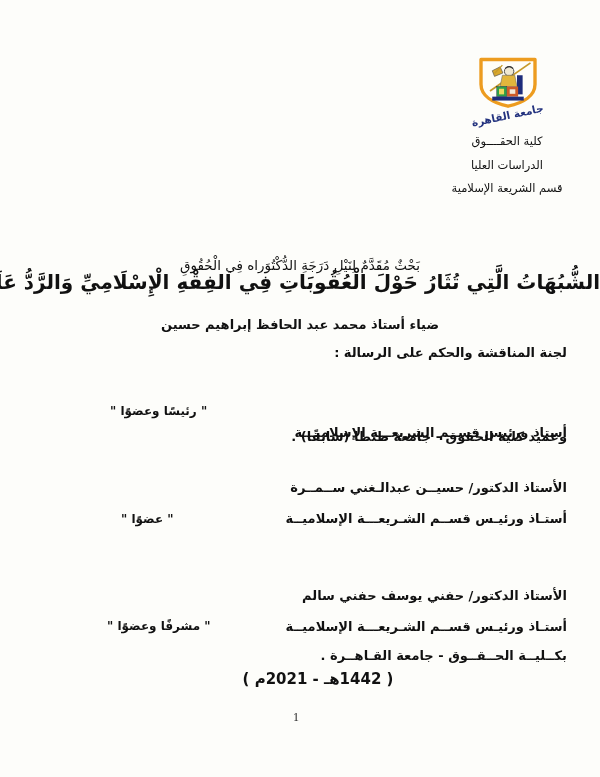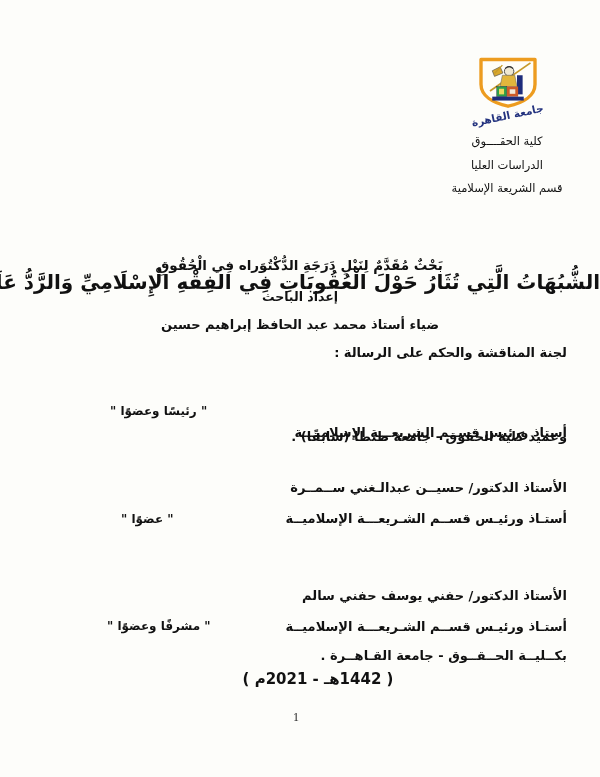--- a/index.html
+++ b/index.html
@@ -26,21 +26,21 @@
   }
 
   
   .hdr{right:18px;width:150px;text-align:center;font-weight:normal;font-size:11.5px;}
   .hdr-faculty{top:134px;}
   .hdr-studies{top:158px;}
   .hdr-dept{top:181px;}
 
   
   .title-main{top:222px;font-size:20px;font-weight:bold;margin-top:48px;}
-  .title-sub{top:257px;font-size:13.5px;font-weight:bold;}
+  .title-sub{top:257px;font-size:13.5px;font-weight:normal;}
   .title-prep{top:289px;font-size:12.5px;font-weight:bold;}
   .title-name{top:317px;font-size:13px;font-weight:bold;}
 
   
   .cmt{right:33px;text-align:right;font-weight:bold;font-size:13px;}
   .cmt-heading{top:345px;}
   .m1-name{top:373px;} .m1-pos{top:403px;margin-top:22px;} .m1-aff{top:429px;}
   .m2-name{top:480px;} .m2-pos{top:511px;} .m2-aff{top:537px;}
   .m3-name{top:588px;} .m3-pos{top:619px;} .m3-aff{top:648px;}
 
@@ -88,21 +88,20 @@
     </svg>
     <span class="logo-script rtl">جامعة القاهرة</span>
   </div>
 
   <div class="abs rtl hdr hdr-faculty">كلية الحقــــوق</div>
   <div class="abs rtl hdr hdr-studies">الدراسات العليا</div>
   <div class="abs rtl hdr hdr-dept">قسم الشريعة الإسلامية</div>
 
   <div class="abs rtl centerline title-main">الشُّبُهَاتُ الَّتِي تُثَارُ حَوْلَ الْعُقُوبَاتِ فِي الفِقْهِ الْإِسْلَامِيِّ وَالرَّدُّ عَلَيْهَا</div>
   <div class="abs rtl centerline title-sub">بَحْثٌ مُقَدَّمٌ لِنَيْلِ دَرَجَةِ الدُّكْتُوَراه فِي الْحُقُوقِ</div>
-  <div class="abs rtl centerline title-prep">إعداد الباحث</div>
   <div class="abs rtl centerline title-name">ضياء أستاذ محمد عبد الحافظ إبراهيم حسين</div>
 
   <div class="abs rtl cmt cmt-heading">لجنة المناقشة والحكم على الرسالة :</div>
 
   <div class="abs rtl cmt m1-pos">أستاذ ورئيس قســم الشريعـــة الإسلاميـــة</div>
   <div class="abs rtl cmt m1-aff">وعميد كلية الحقوق - جامعة طنطا (سابقًا) .</div>
   <div class="abs rtl role role-1">" رئيسًا وعضوًا "</div>
 
   <div class="abs rtl cmt m2-name">الأستاذ الدكتور/ حسيــن عبدالـغني ســمــرة</div>
   <div class="abs rtl cmt m2-pos">أستـاذ ورئيـس قســم الشـريعـــة الإسلاميــة</div>

